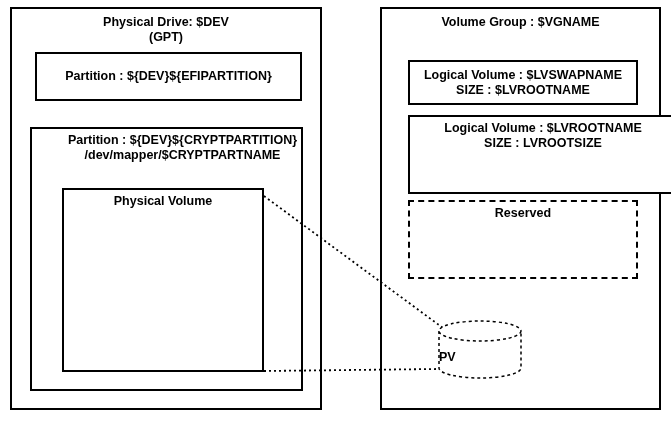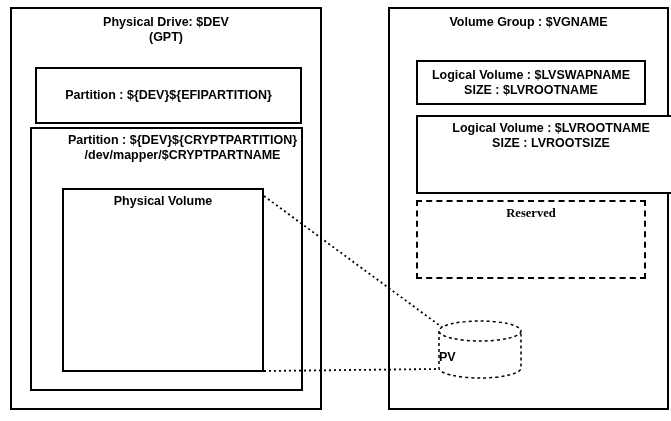--- a/index.html
+++ b/index.html
@@ -13,21 +13,21 @@
     width: 671px;
     height: 421px;
     background: #ffffff;
     overflow: hidden;
   }
   .box {
     position: absolute;
     border: 2px solid #000000;
     background: #ffffff;
   }
-  .box.dashed { border-style: dashed; font-family: Liberation Serif, serif; }
+  .box.dashed { border-style: dashed; }
   .label {
     font-weight: bold;
     font-size: 12.5px;
     line-height: 15px;
     color: #000000;
     text-align: center;
     white-space: nowrap;
   }
   .title {
     position: absolute;
@@ -72,35 +72,35 @@
 <body>
 
 <div class="canvas">
 
   <div class="box" style="left:10px; top:7px; width:312px; height:403px;">
     <div class="label title">
       <div>Physical Drive: $DEV</div>
       <div>(GPT)</div>
     </div>
 
-    <div class="box center-text" style="left:23px; top:58px; width:267px; height:57px;">
+    <div class="box center-text" style="left:23px; top:43px; width:267px; height:49px;">
       <div class="label">Partition : ${DEV}${EFIPARTITION}</div>
     </div>
 
     <div class="box top-text" style="left:18px; top:118px; width:273px; height:264px;padding-left:32px;">
       <div class="label">Partition : ${DEV}${CRYPTPARTITION}</div>
       <div class="label">/dev/mapper/$CRYPTPARTNAME</div>
 
       <div class="box top-text" style="left:30px; top:59px; width:202px; height:184px;">
         <div class="label">Physical Volume</div>
       </div>
     </div>
   </div>
 
-  <div class="box" style="left:380px; top:7px; width:281px; height:403px;margin-left:8px;">
+  <div class="box" style="left:380px; top:7px; width:281px; height:403px;">
     <div class="label title">
       <div>Volume Group : $VGNAME</div>
     </div>
 
     <div class="box center-text" style="left:26px; top:51px; width:230px; height:45px;">
       <div class="label">Logical Volume : $LVSWAPNAME</div>
       <div class="label">SIZE : $LVROOTNAME</div>
     </div>
 
     <div class="box top-text" style="left:26px; top:106px; width:270px; height:79px;">

